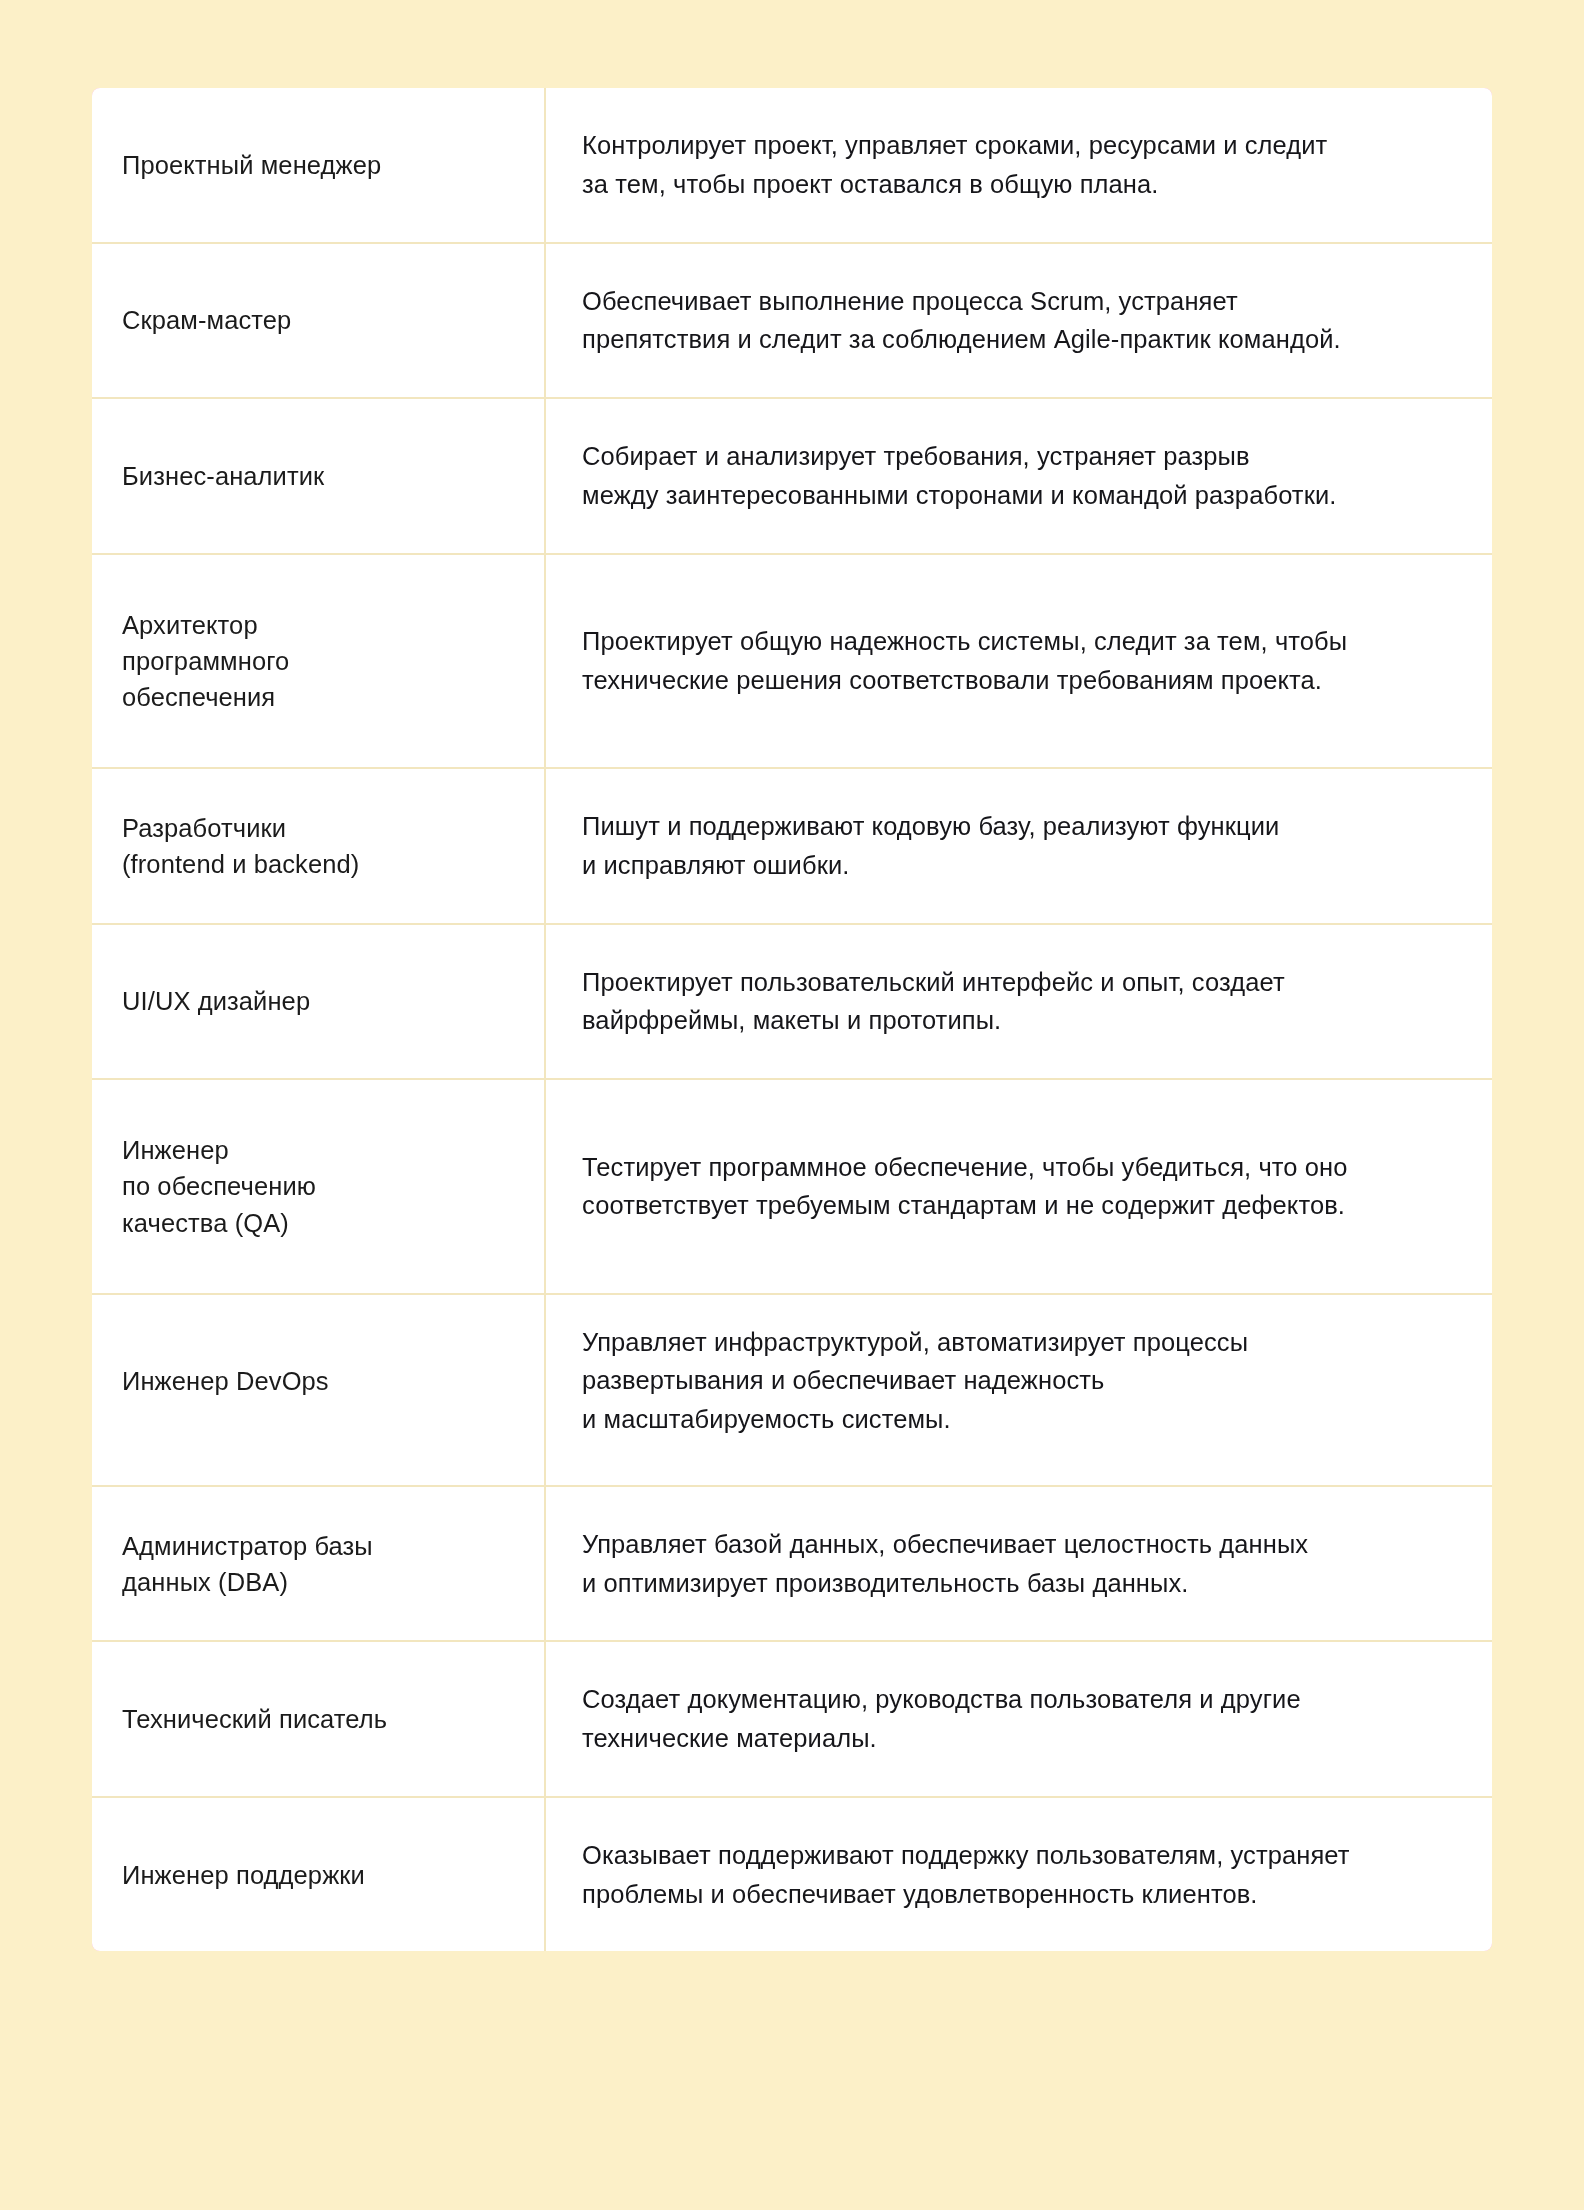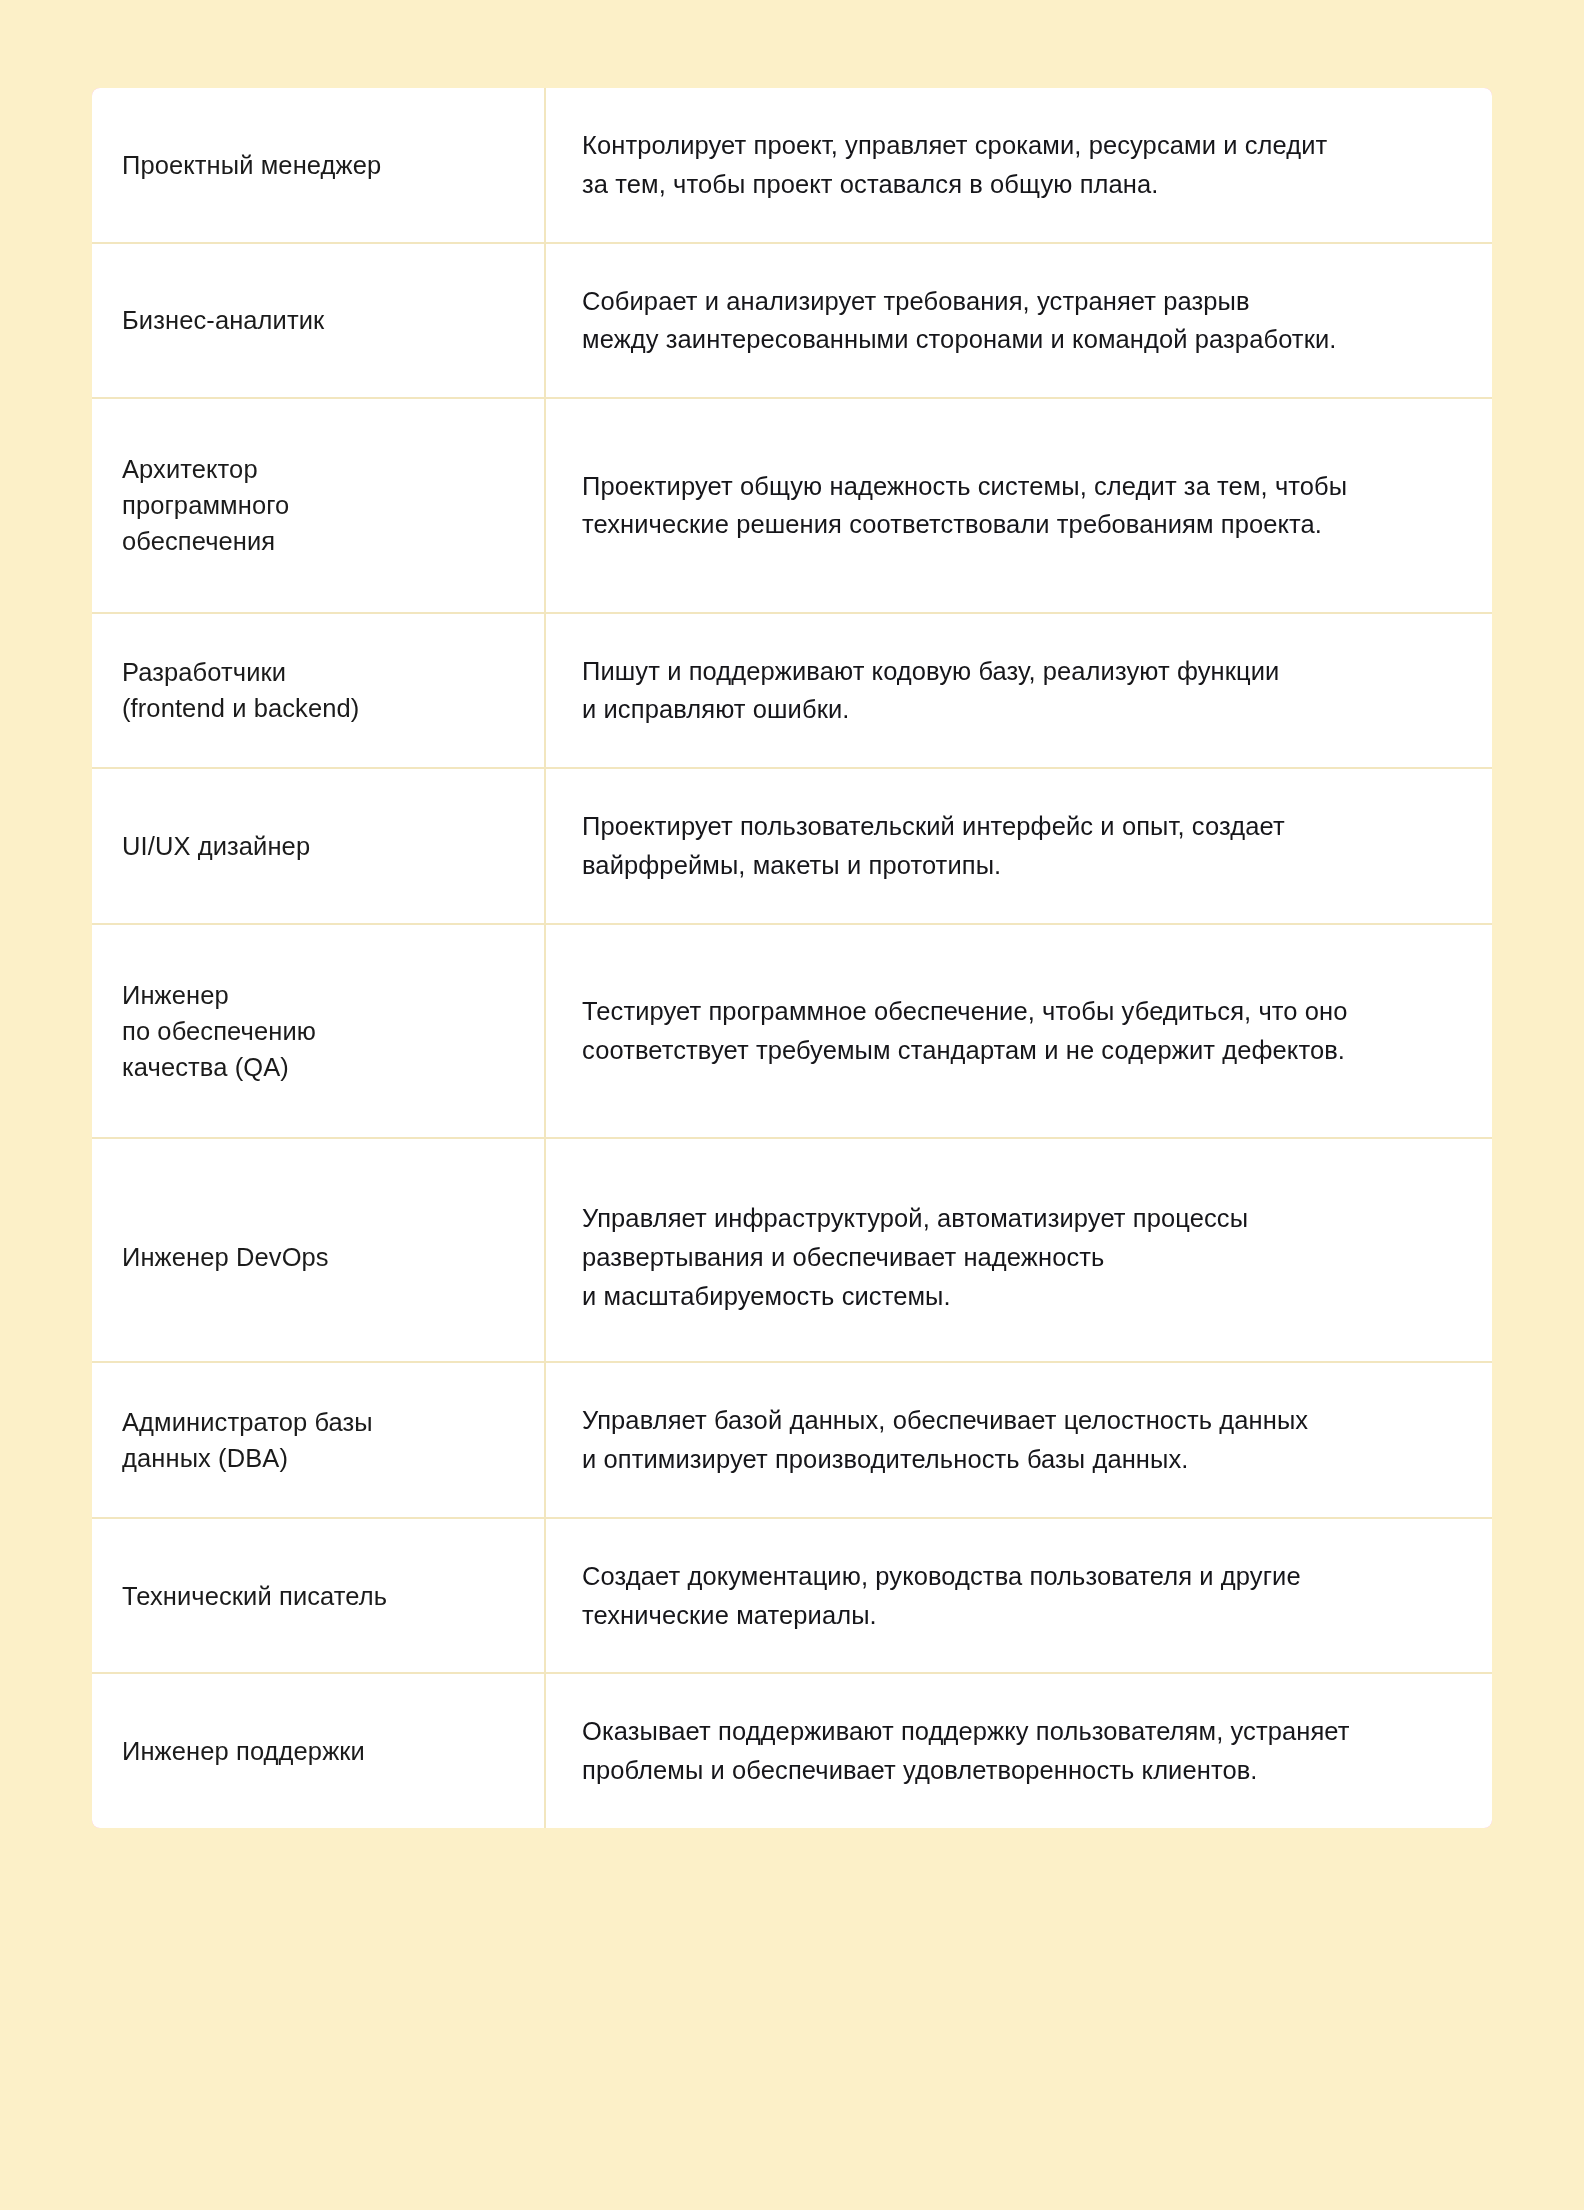--- a/index.html
+++ b/index.html
@@ -72,41 +72,50 @@
     font-weight: 400;
   }
 
   .role-line,
   .desc-line {
     display: block;
     white-space: pre;
   }
 
   
-  tr.r-tall td { padding-top: 60px; padding-bottom: 46px; }
+  tr.r-tall td { padding-top: 28px; padding-bottom: 46px; }
   tr.r-xtall td { padding-top: 52px; padding-bottom: 52px; }
 </style>
 </head>
 <body>
 
 <div class="page">
   <div class="roles-card">
     <table class="roles-table">
       <tbody>
           <tr>
             <td class="role-cell">
               <span class="role-line">Проектный менеджер</span>
             </td>
             <td class="desc-cell">
               <span class="desc-line">Контролирует проект, управляет сроками, ресурсами и следит</span>
               <span class="desc-line">за тем, чтобы проект оставался в общую плана.</span>
             </td>
           </tr>
           <tr>
             <td class="role-cell">
+              <span class="role-line">Скрам-мастер</span>
+            </td>
+            <td class="desc-cell">
+              <span class="desc-line">Обеспечивает выполнение процесса Scrum, устраняет</span>
+              <span class="desc-line">препятствия и следит за соблюдением Agile-практик командой.</span>
+            </td>
+          </tr>
+          <tr>
+            <td class="role-cell">
               <span class="role-line">Бизнес-аналитик</span>
             </td>
             <td class="desc-cell">
               <span class="desc-line">Собирает и анализирует требования, устраняет разрыв</span>
               <span class="desc-line">между заинтересованными сторонами и командой разработки.</span>
             </td>
           </tr>
           <tr class="r-xtall">
             <td class="role-cell">
               <span class="role-line">Архитектор</span>

